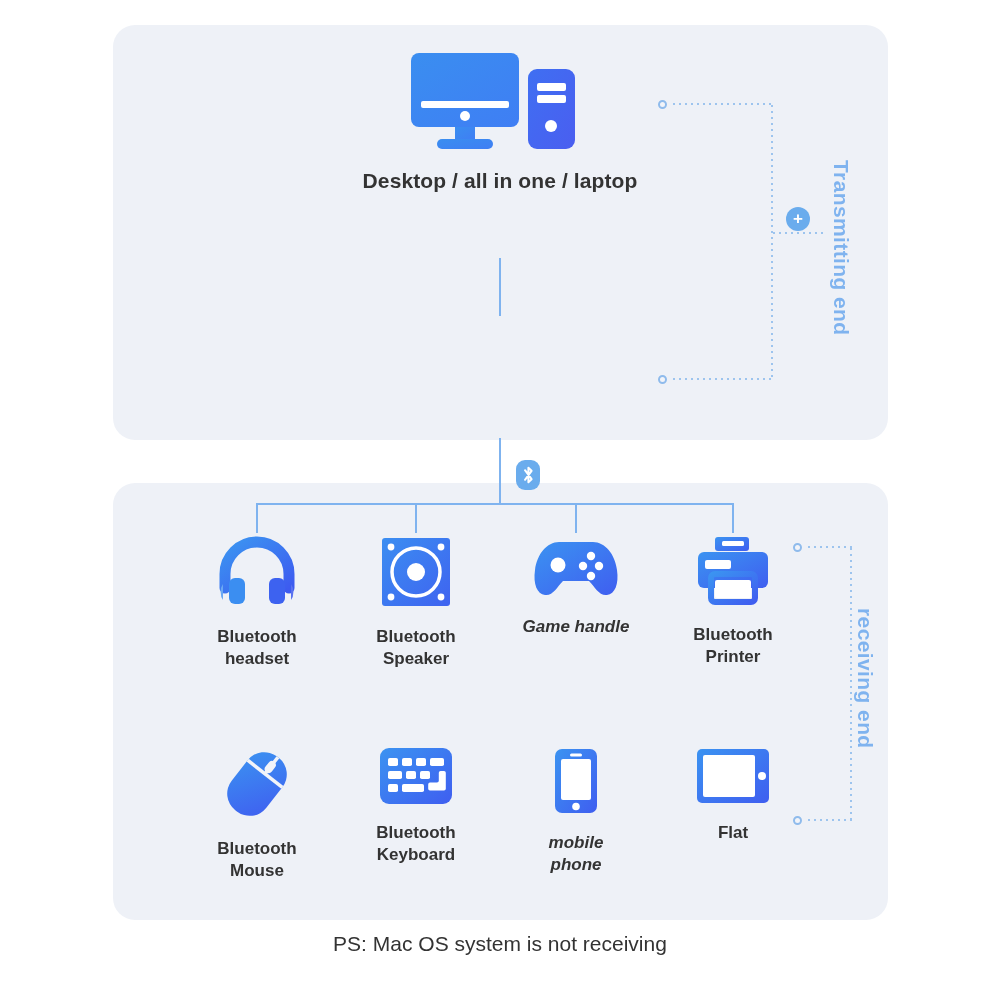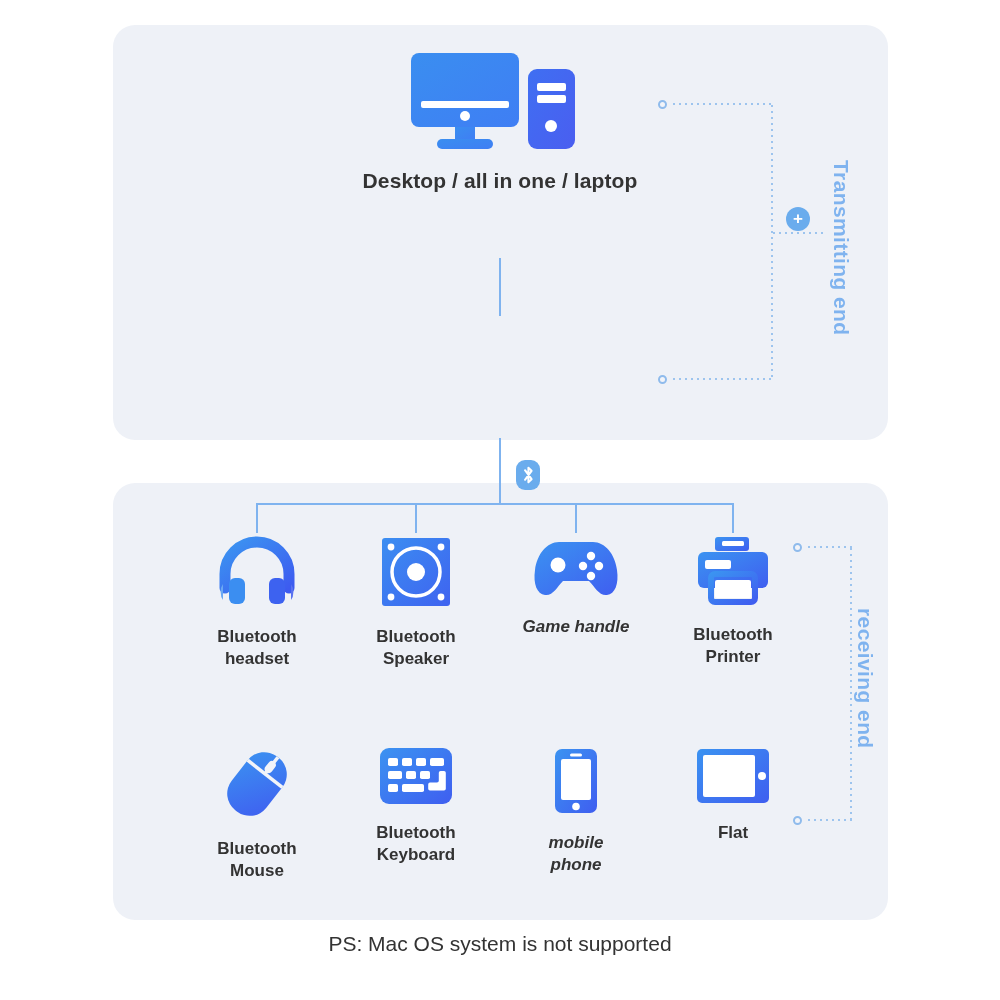--- a/index.html
+++ b/index.html
@@ -333,15 +333,15 @@
     <span class="cap">Flat</span>
   </div>
 
   <div class="endcap" style="left:793px;top:543px;"></div>
   <div class="dot-h" style="left:806px;top:546px;width:46px;"></div>
   <div class="dot-v" style="left:850px;top:546px;height:274px;"></div>
   <div class="dot-h" style="left:806px;top:819px;width:46px;"></div>
   <div class="endcap" style="left:793px;top:816px;"></div>
   <div class="sidelabel" style="left:877px;top:608px;">receiving end</div>
 
-  <div id="footer-note">PS: Mac OS system is not supported</div>
+  <div id="footer-note">PS: Mac OS system is not receiving</div>
 
 </div>
 
 </body></html>

